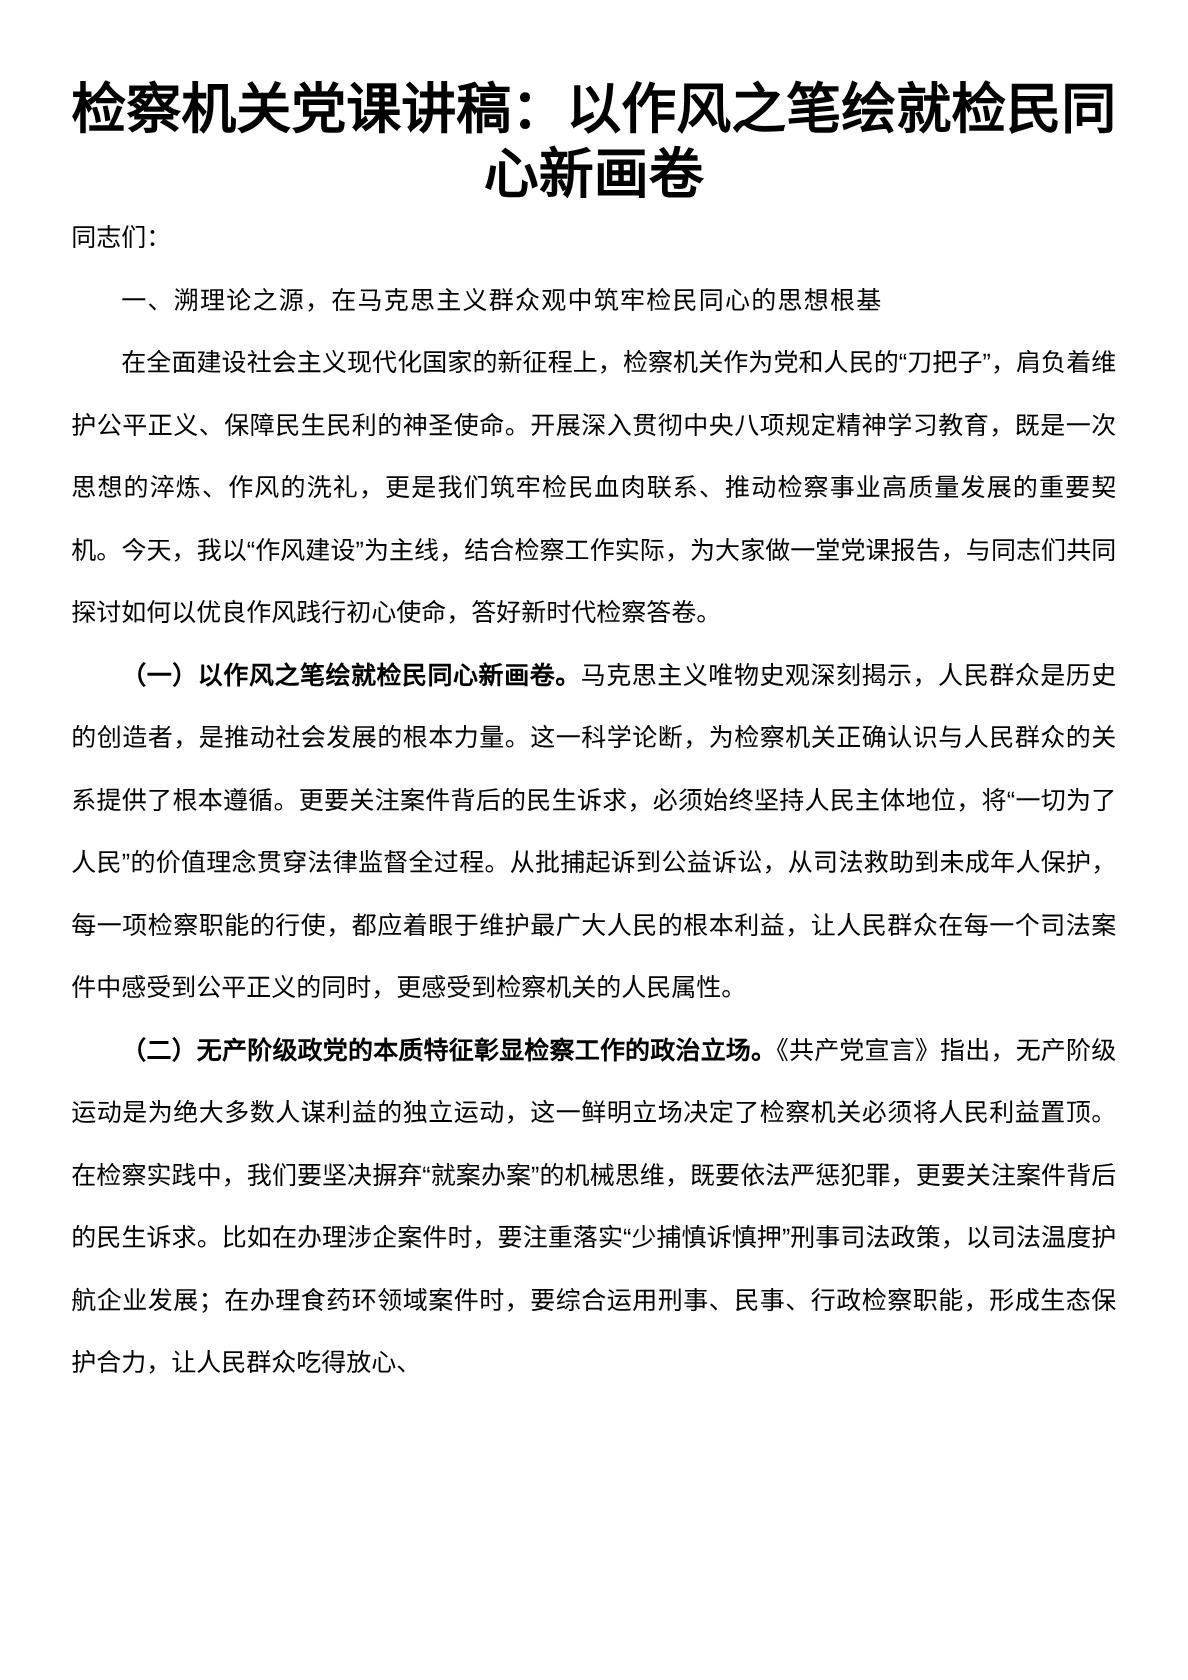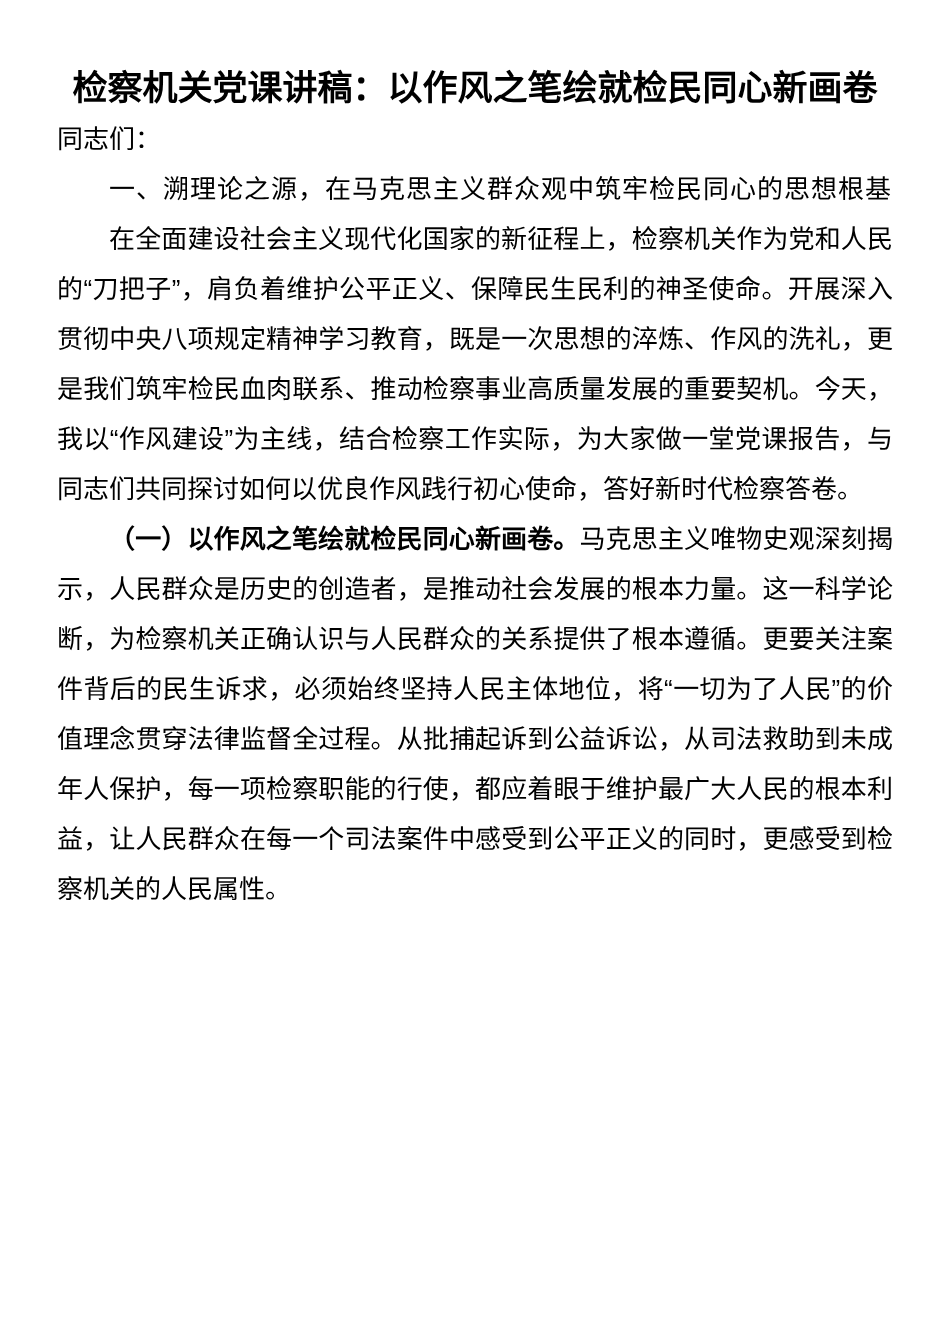--- a/index.html
+++ b/index.html
@@ -16,30 +16,30 @@
   }
   .page {
     box-sizing: border-box;
     width: 950px;
     height: 1344px;
     padding: 62px 57px 0 57px;
     background: #ffffff;
   }
   .doc-title {
     margin: 0;
-    font-size: 35px;
+    font-size: 44px;
     font-weight: 700;
     line-height: 52px;
     text-align: center;
     letter-spacing: 0;
     color: #000000;
   }
   .doc-body p {
     margin: 0;
-    font-size: 26px;
+    font-size: 20px;
     line-height: 50px;
     text-align: justify;
     color: #000000;
   }
   .salutation {
     text-indent: 0;
   }
   .indent {
     text-indent: 2em;
   }
@@ -58,14 +58,15 @@
 
   <div class="doc-body">
     <p class="salutation">同志们：</p>
 
     <p class="indent section-heading">一、溯理论之源，在马克思主义群众观中筑牢检民同心的思想根基</p>
 
     <p class="indent">在全面建设社会主义现代化国家的新征程上，检察机关作为党和人民的“刀把子”，肩负着维护公平正义、保障民生民利的神圣使命。开展深入贯彻中央八项规定精神学习教育，既是一次思想的淬炼、作风的洗礼，更是我们筑牢检民血肉联系、推动检察事业高质量发展的重要契机。今天，我以“作风建设”为主线，结合检察工作实际，为大家做一堂党课报告，与同志们共同探讨如何以优良作风践行初心使命，答好新时代检察答卷。</p>
 
     <p class="indent"><span class="lead-bold">（一）以作风之笔绘就检民同心新画卷。</span><span>马克思主义唯物史观深刻揭示，人民群众是历史的创造者，是推动社会发展的根本力量。这一科学论断，为检察机关正确认识与人民群众的关系提供了根本遵循。更要关注案件背后的民生诉求，必须始终坚持人民主体地位，将“一切为了人民”的价值理念贯穿法律监督全过程。从批捕起诉到公益诉讼，从司法救助到未成年人保护，每一项检察职能的行使，都应着眼于维护最广大人民的根本利益，让人民群众在每一个司法案件中感受到公平正义的同时，更感受到检察机关的人民属性。</span></p>
 
+    <p class="indent"><span class="lead-bold">（二）无产阶级政党的本质特征彰显检察工作的政治立场。</span><span>《共产党宣言》指出，无产阶级运动是为绝大多数人谋利益的独立运动，这一鲜明立场决定了检察机关必须将人民利益置顶。在检察实践中，我们要坚决摒弃“就案办案”的机械思维，既要依法严惩犯罪，更要关注案件背后的民生诉求。比如在办理涉企案件时，要注重落实“少捕慎诉慎押”刑事司法政策，以司法温度护航企业发展；在办理食药环领域案件时，要综合运用刑事、民事、行政检察职能，形成生态保护合力，让人民群众吃得放心、</span></p>
   </div>
 </div>
 
 </body></html>

